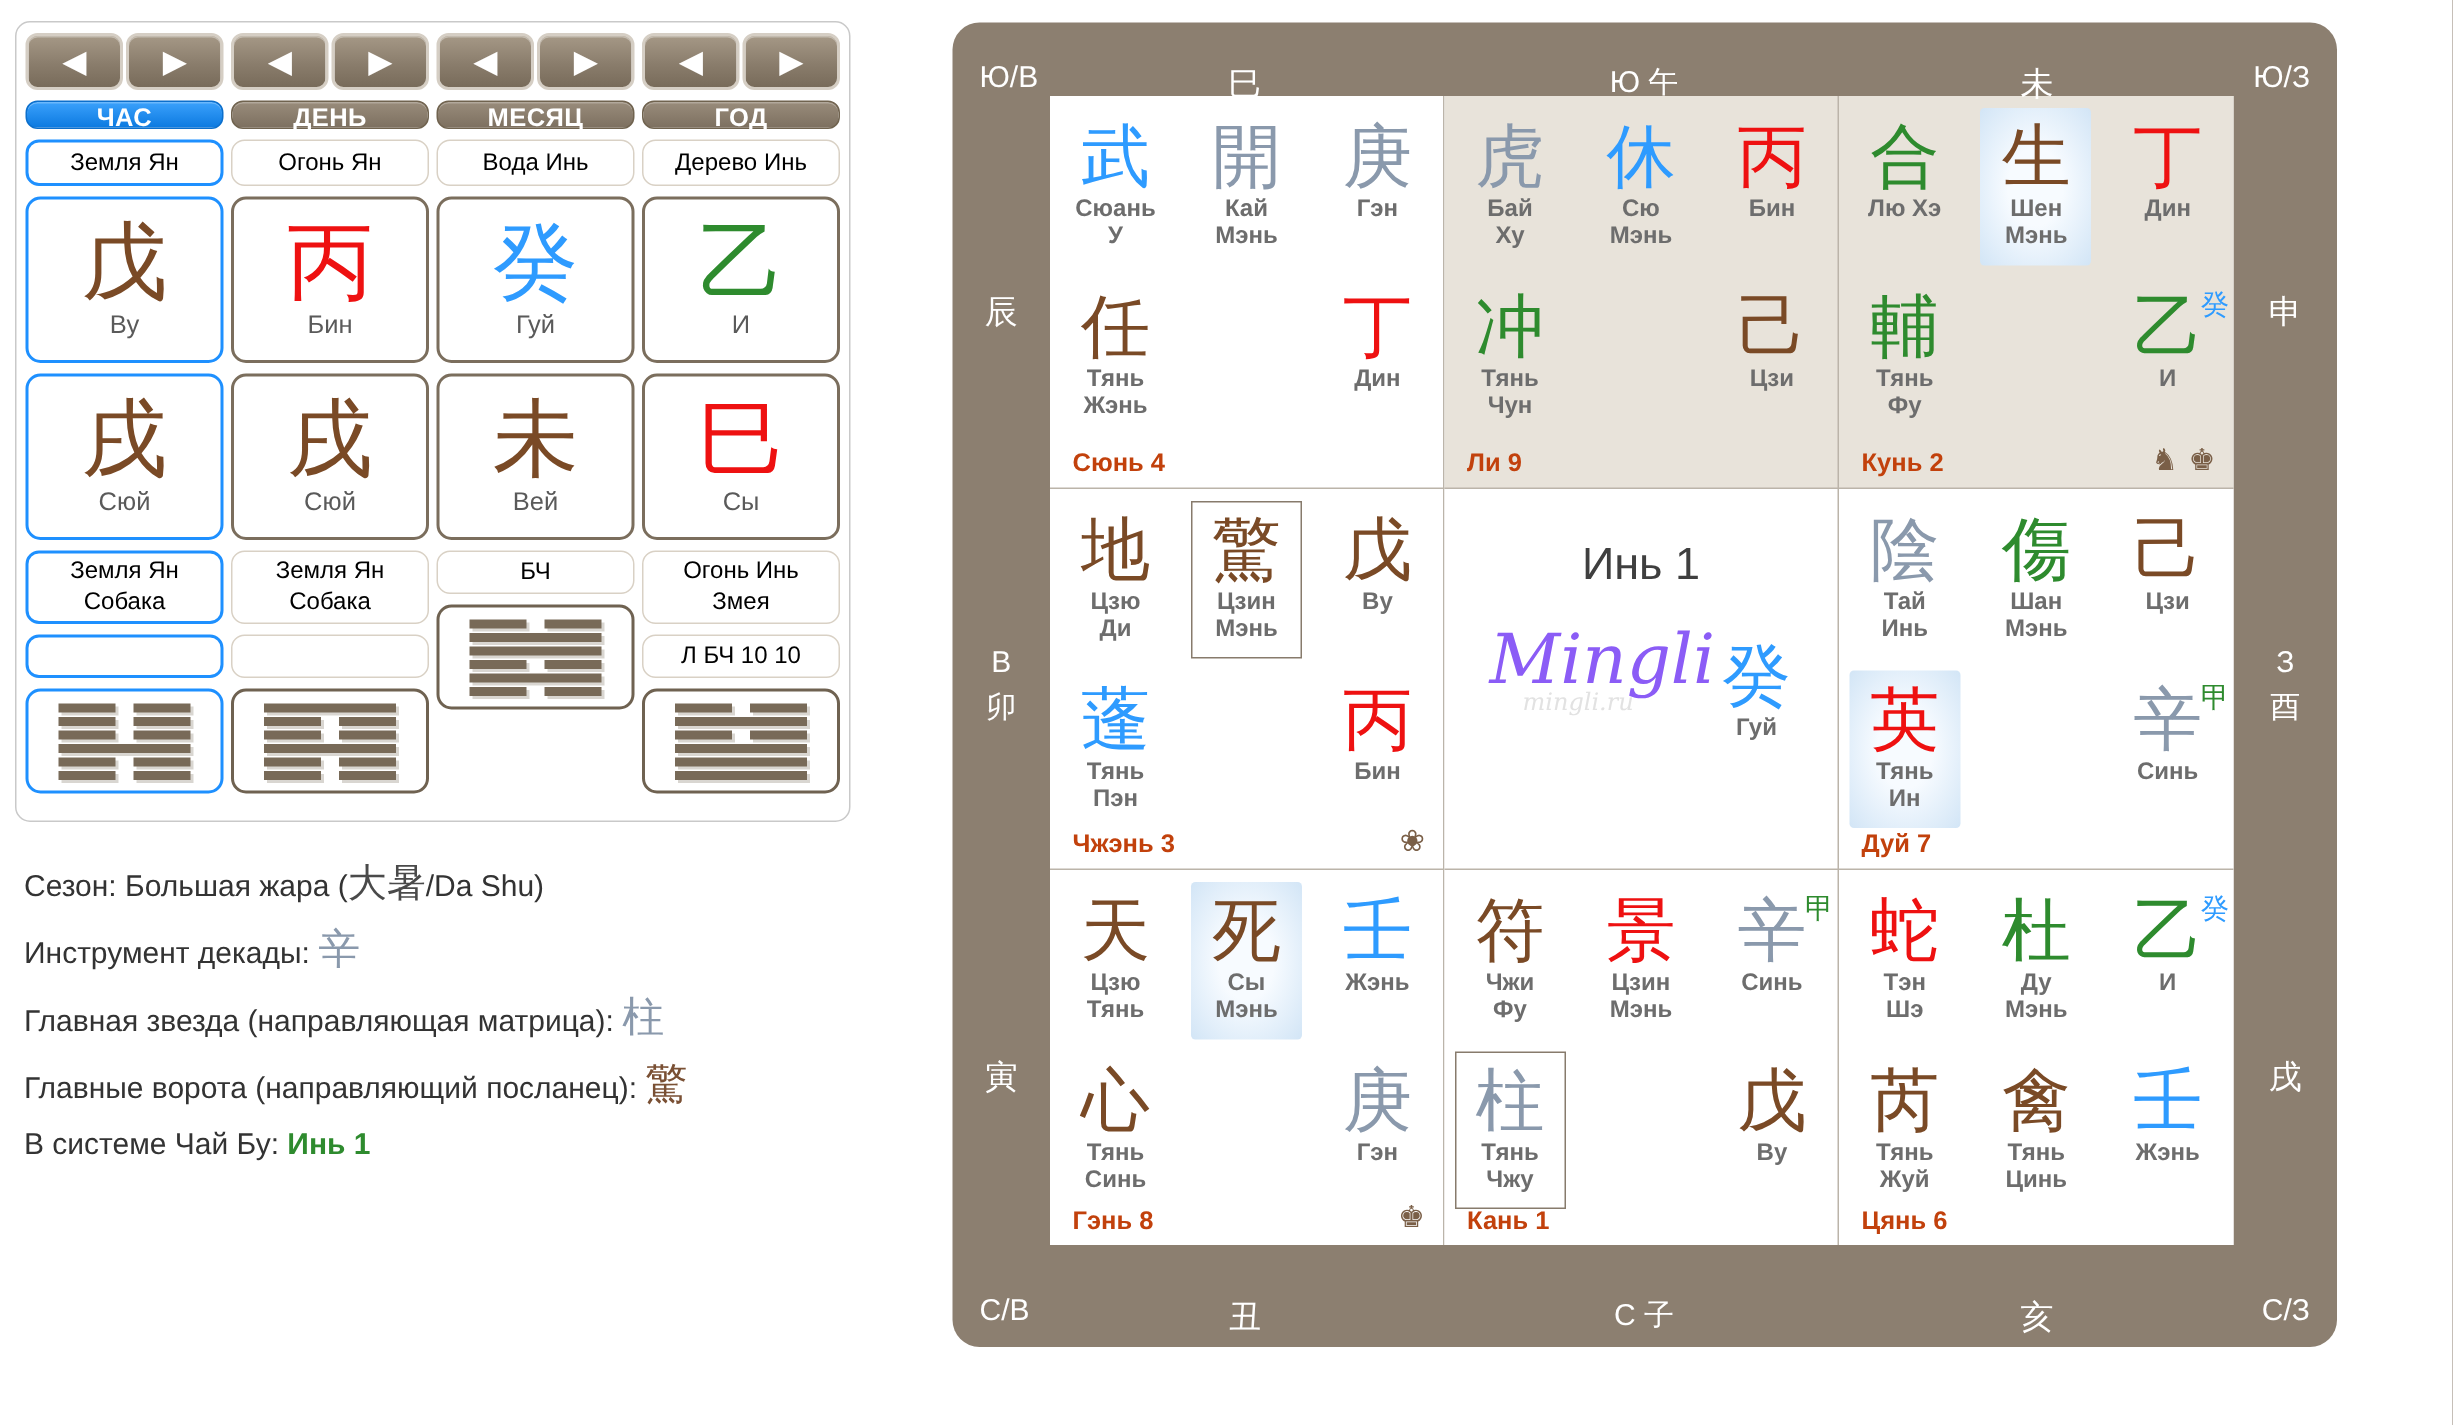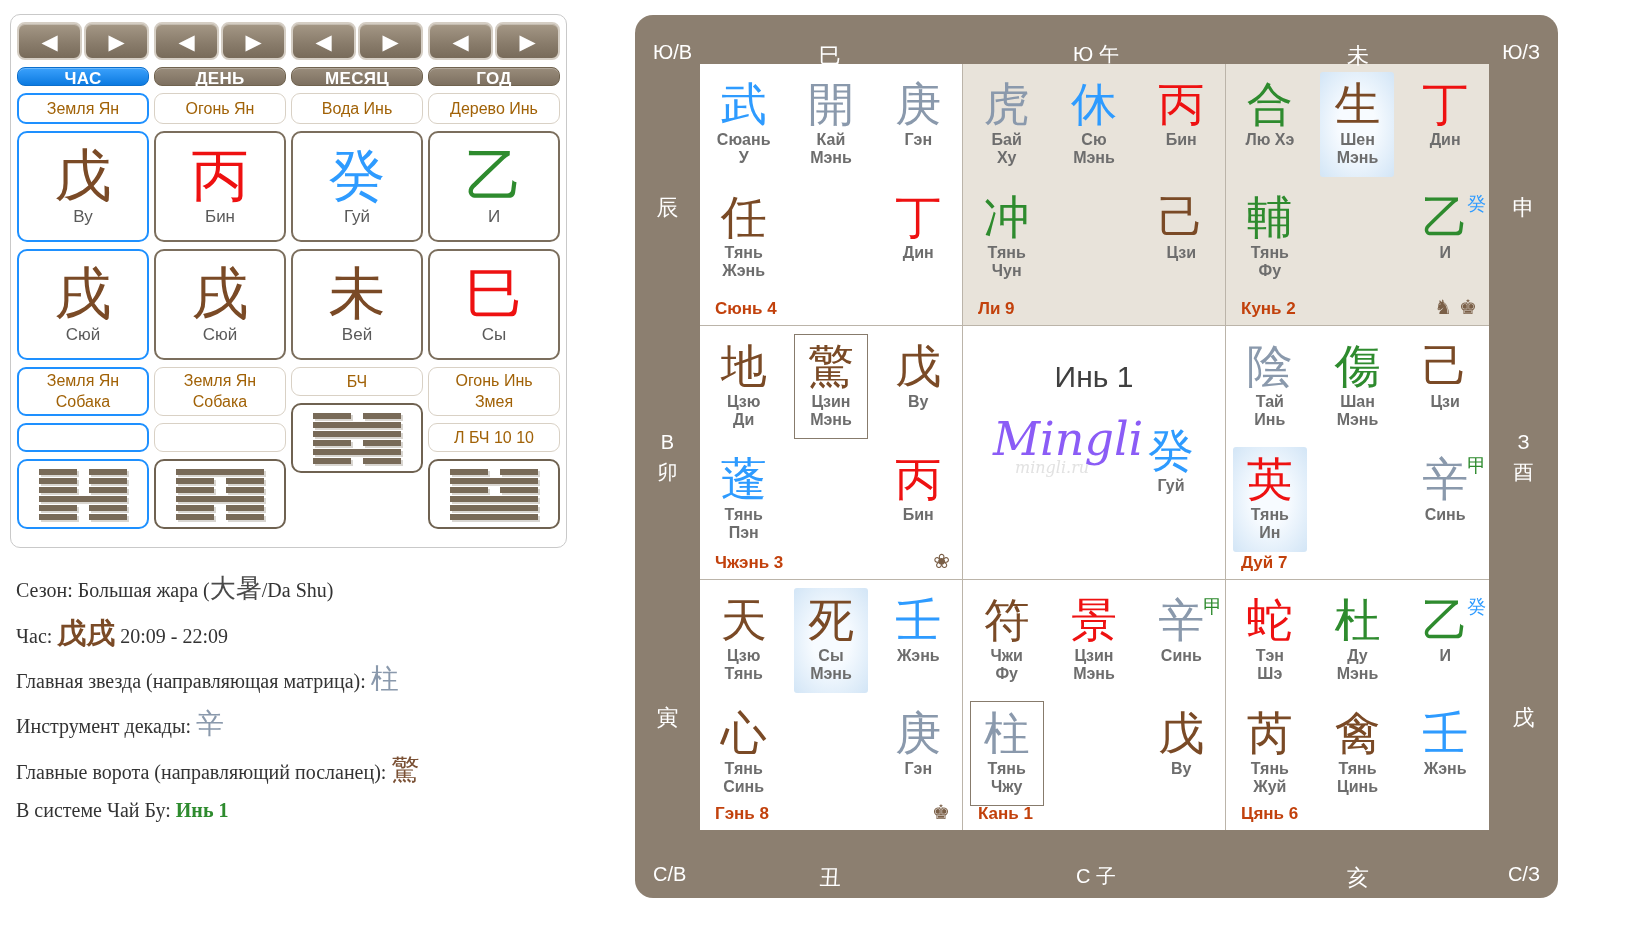--- a/index.html
+++ b/index.html
@@ -26,21 +26,21 @@
   .tab {
     height:19px; border-radius:8px; border:1px solid #70634f; flex-shrink:0;
     background:linear-gradient(180deg,#998c7b,#7d7060); color:#fff; font-weight:bold;
     font-size:17px; font-family:inherit; cursor:pointer; letter-spacing:.3px;
     box-shadow:inset 0 1px 0 rgba(255,255,255,.25);
   }
   .tab-active { background:linear-gradient(180deg,#3ba1fc,#0c7ae0); border-color:#0c6fcc; }
   .pill {
     border:1px solid #d9d1c5; border-radius:9px; background:#fff; box-sizing:border-box;
     display:flex; align-items:center; justify-content:center; text-align:center;
-    color:#a16207; font-size:16px; flex-shrink:0;
+    color:#000000; font-size:16px; flex-shrink:0;
   }
   .element-pill { height:31px; }
   .animal-pill { height:49px; line-height:1.3; white-space:pre-line; }
   .extra-pill { height:29px; }
   .card {
     border:2px solid #7b6e5d; border-radius:10px; background:#fff; height:111px;
     box-sizing:border-box; display:flex; flex-direction:column; align-items:center;
     justify-content:center; flex-shrink:0;
   }
   .bigchar { font-size:57px; line-height:1.02; }
@@ -50,21 +50,21 @@
     box-sizing:border-box; display:flex; flex-direction:column; justify-content:center;
     align-items:center; gap:3px; flex-shrink:0;
   }
   .hexline { display:flex; gap:12px; }
   .hexline .seg { height:6px; background:#786a58; box-shadow:2px 2px 0 rgba(120,106,88,.28); }
   .hexline.solid .seg { width:88px; }
   .hexline.broken .seg { width:38px; }
   .col-active .pill { border:2px solid #1e90ff; }
   .col-active .card, .col-active .hexbox { border-color:#1e90ff; }
   
-  .info { position:absolute; left:16px; top:574px; width:610px;font-family:Liberation Serif, serif; }
+  .info { position:absolute; left:16px; top:574px; width:610px; }
   .info-line { margin-bottom:13px; color:#333; line-height:1.15; }
   .part-t { font-size:20px; color:#333; }
   .part-cjk { font-size:26px; color:#4a4a4a; }
   .part-cjk-brown { font-size:29px; color:#7a4a26; font-weight:bold; }
   .part-cjk-brown2 { font-size:28px; color:#7a5034; }
   .part-cjk-steel { font-size:28px; color:#8a99ac; }
   .part-green-bold { font-size:20px; color:#2e8b2e; font-weight:bold; }
   
   .board {
     position:absolute; left:635px; top:15px; width:923px; height:883px;
@@ -310,23 +310,22 @@
           <div class="hexline solid">
             <span class="seg"></span>
           </div>
         </div>
       </div>
     </div>
 </div>
 
 <div class="info">
     <div class="info-line"><span class="part-t">Сезон: Большая жара (</span><span class="part-cjk">大暑</span><span class="part-t">/Da Shu)</span></div>
-    <div class="info-line"><span class="part-t">Час: </span><span class="part-cjk-brown">戊戌</span><span class="part-t"> 20:09 - 22:09</span></div>
+    <div class="info-line"><span class="part-t">Инструмент декады:  </span><span class="part-cjk-steel">辛</span></div>
     <div class="info-line"><span class="part-t">Главная звезда (направляющая матрица):  </span><span class="part-cjk-steel">柱</span></div>
-    <div class="info-line"><span class="part-t">Инструмент декады:  </span><span class="part-cjk-steel">辛</span></div>
     <div class="info-line"><span class="part-t">Главные ворота (направляющий посланец):  </span><span class="part-cjk-brown2">驚</span></div>
     <div class="info-line"><span class="part-t">В системе Чай Бу: </span><span class="part-green-bold">Инь 1</span></div>
   </div>
 
 <div class="board">
   <div class="board-inner">
       <div class="palace">
         <div class="prow row1">
           <div class="slot">
             <div class="item"><div class="pchar c-blue">武</div><div class="pcap">Сюань

